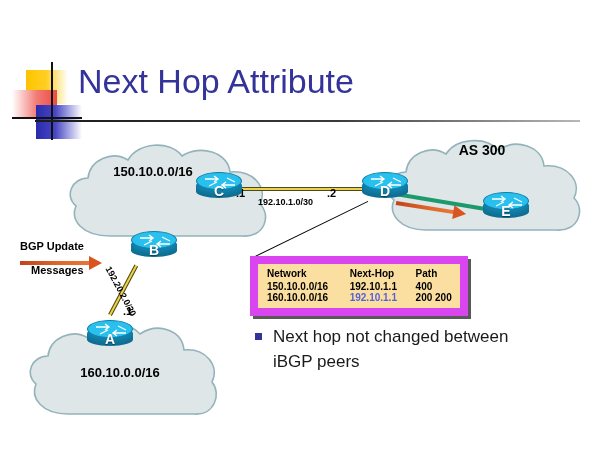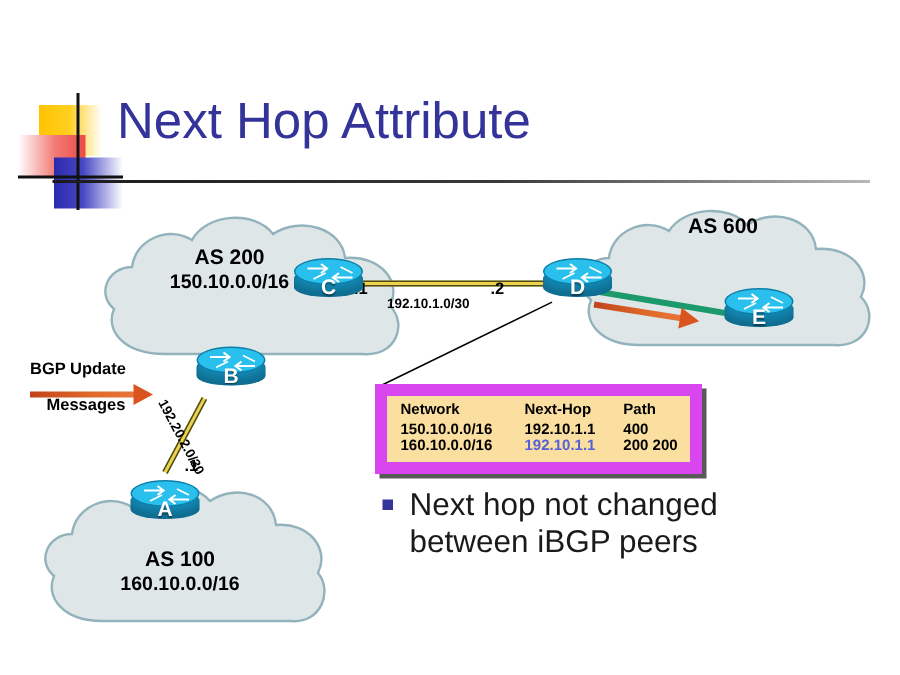--- a/index.html
+++ b/index.html
@@ -226,21 +226,21 @@
     width: 290px;
   }
   .bullet-mark {
     position: absolute;
     left: 0; top: 9px;
     width: 7px; height: 7px;
     background: #333399;
   }
   .bullet-text {
     margin-left: 18px;
-    font-size: 21px;
+    font-size: 17px;
     color: #1a1a1a;
     line-height: 25px;
   }
 </style>
 </head>
 <body>
 
 <div id="slide">
 
   <div class="logo-yellow"></div>
@@ -253,44 +253,42 @@
   <div class="title-rule"></div>
 
   <div class="cloud" style="left:58px; top:140px;">
     <svg width="220" height="120" viewBox="0 0 220 120">
       <path d="M52,96 C24,96 12,80 18,66 C6,56 14,38 30,38 C32,20 54,10 70,20
                C80,2 112,0 124,16 C142,4 170,12 172,32 C196,30 210,48 202,64
                C214,76 206,98 184,96 Z" fill="#DFE6E8" stroke="#93B3BC" stroke-width="1.6"></path>
     </svg>
   </div>
   <div class="cloud-label" style="left:58px; top:163px; width:190px;">
-    <span class="as">AS 200</span>
     <span class="prefix">150.10.0.0/16</span>
   </div>
 
   <div class="cloud" style="left:378px; top:136px;">
     <svg width="210" height="118" viewBox="0 0 210 118">
       <path d="M48,94 C22,94 10,78 16,64 C4,54 12,36 28,36 C30,18 52,8 68,18
                C78,2 108,0 120,14 C138,2 164,10 166,30 C190,28 204,46 196,62
                C208,74 200,96 178,94 Z" fill="#DFE6E8" stroke="#93B3BC" stroke-width="1.6"></path>
     </svg>
   </div>
   <div class="cloud-label" style="left:392px; top:142px; width:180px;">
-    <span class="as">AS 600</span>
+    <span class="as">AS 300</span>
   </div>
 
   <div class="cloud" style="left:22px; top:320px;">
     <svg width="200" height="118" viewBox="0 0 200 118">
       <path d="M46,94 C20,94 8,78 14,64 C2,54 10,36 26,36 C28,18 50,8 66,18
                C76,2 106,0 118,14 C136,2 160,10 162,30 C184,28 198,46 190,62
                C200,74 192,96 172,94 Z" fill="#DFE6E8" stroke="#93B3BC" stroke-width="1.6"></path>
     </svg>
   </div>
   <div class="cloud-label" style="left:30px; top:364px; width:180px;">
-    <span class="as">AS 100</span>
     <span class="prefix">160.10.0.0/16</span>
   </div>
 
   <div class="link-yellow" style="left:232px; top:187px; width:136px;"></div>
   <div class="net-label" style="left:258px; top:166px;margin-top:31px;">192.10.1.0/30</div>
   <div class="iface-label" style="left:236px; top:187px;">.1</div>
   <div class="iface-label" style="left:327px; top:187px;">.2</div>
 
   <div class="link-yellow" style="left:110px; top:313px; width:56px; transform: rotate(-62deg);"></div>
   <div class="rot-label" style="left:108px; top:262px; transform: rotate(62deg);">192.20.2.0/30</div>

